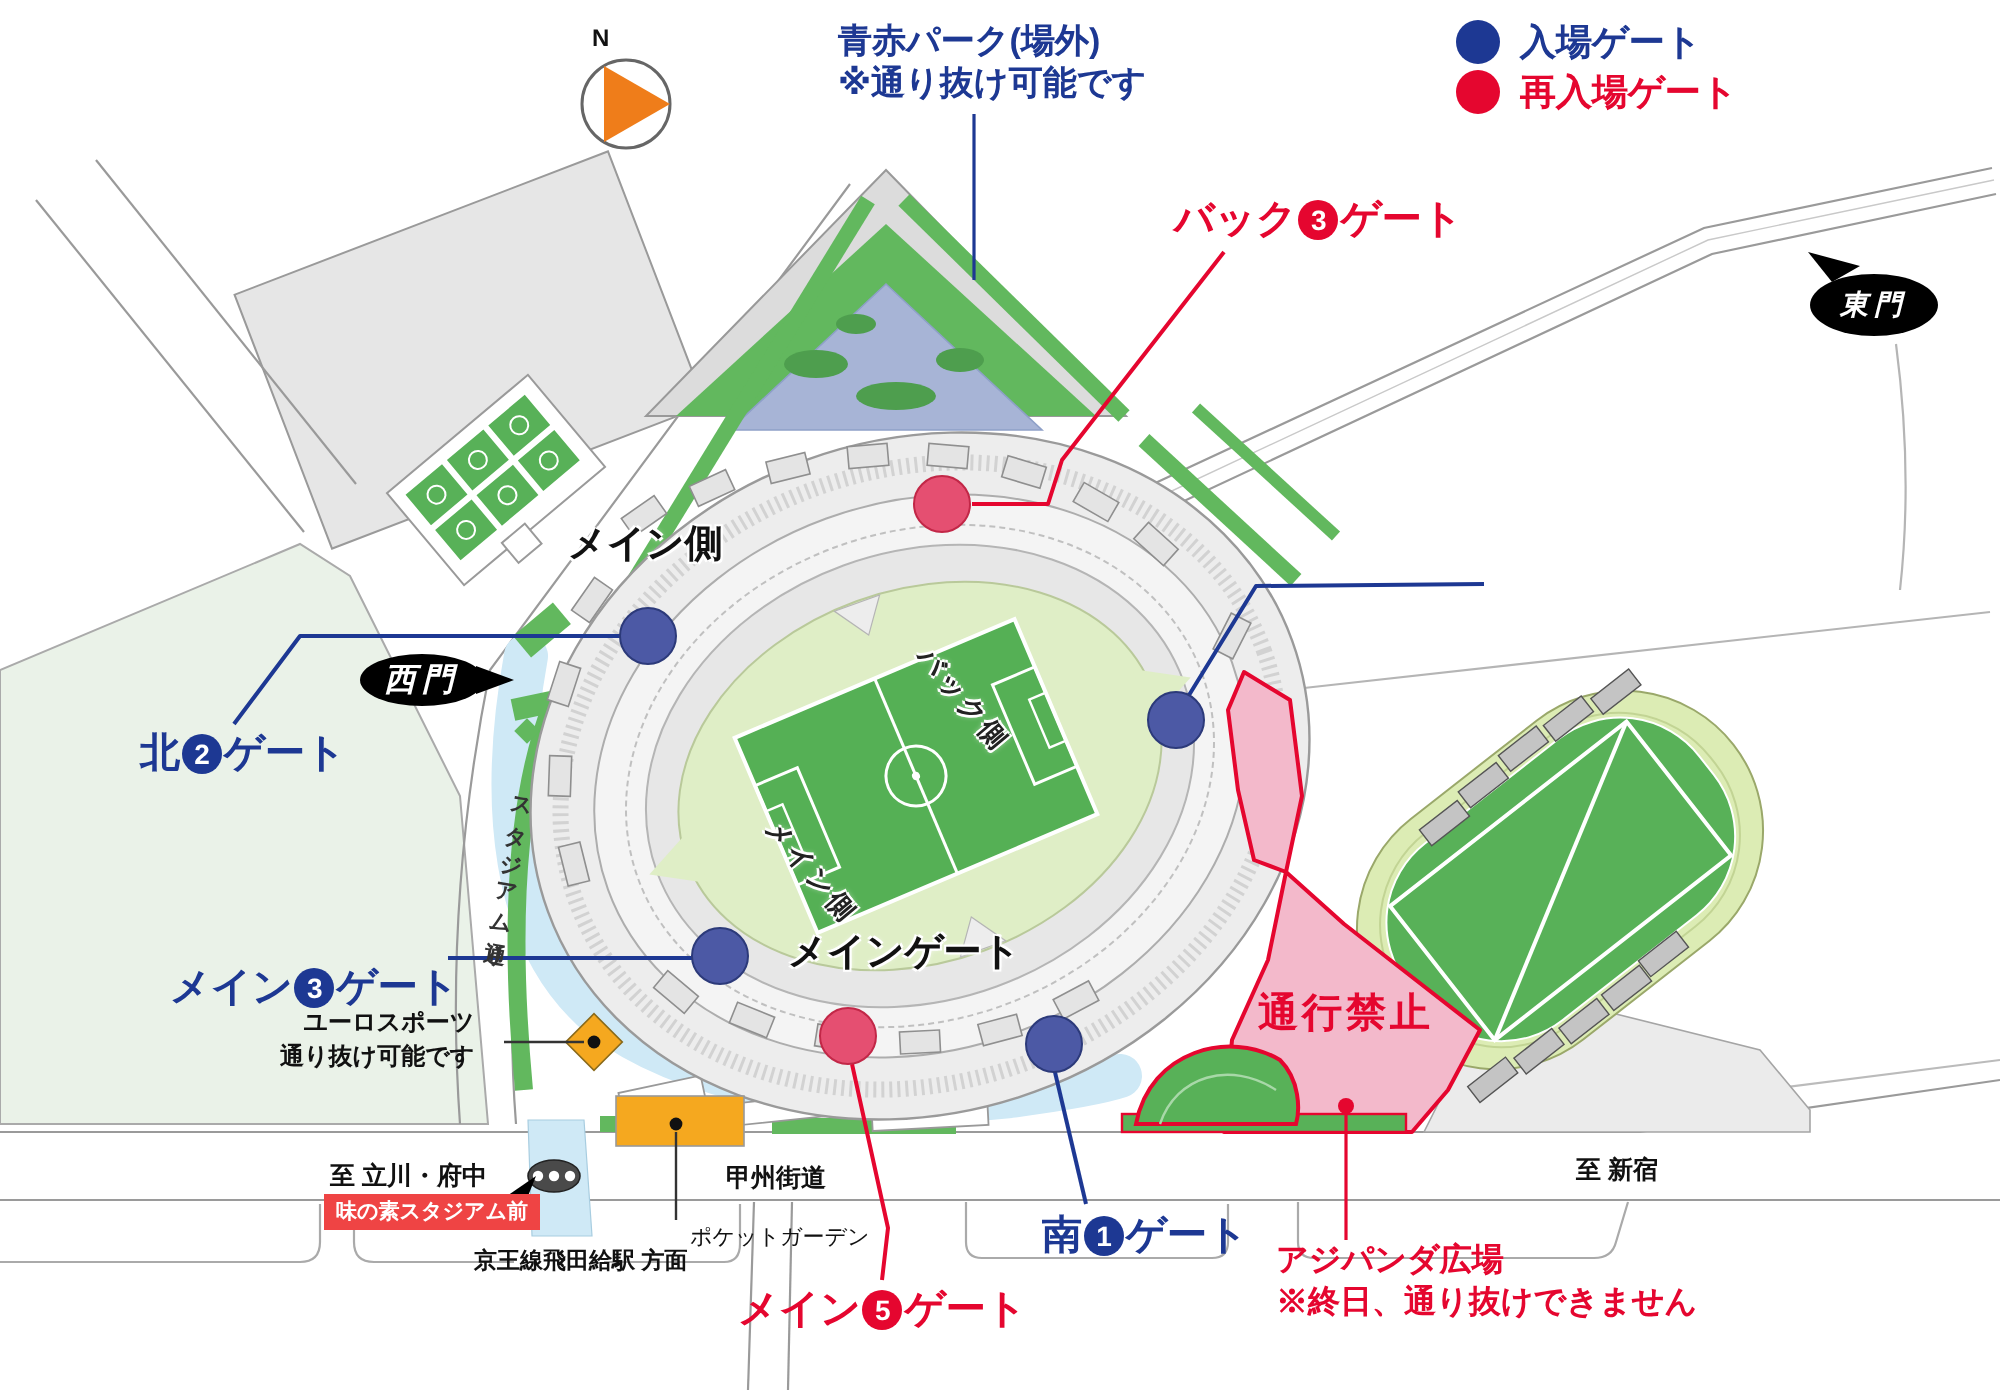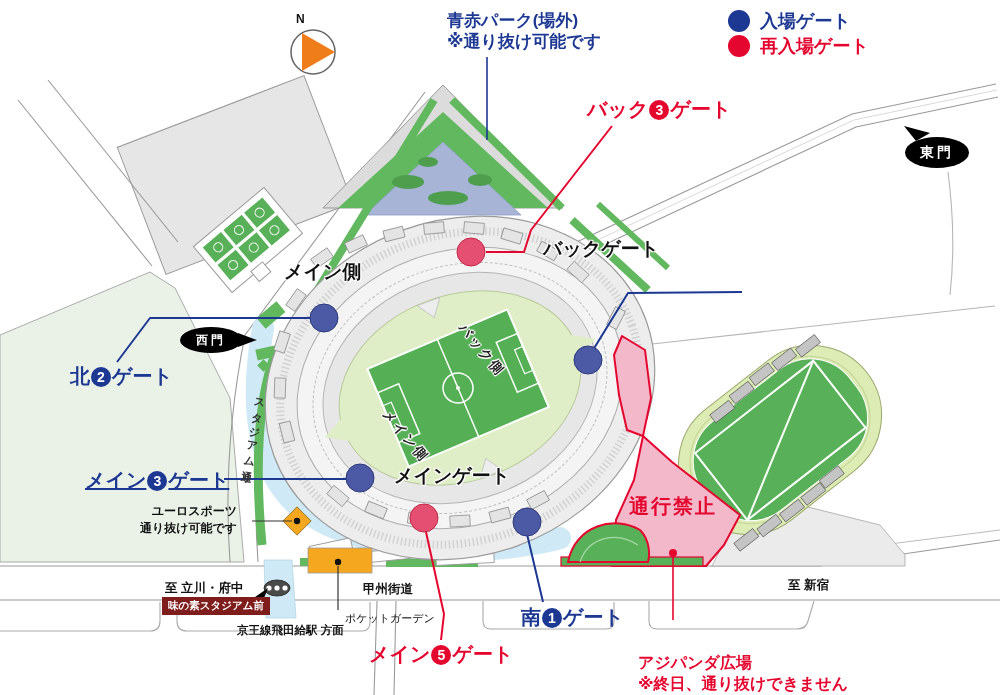--- a/index.html
+++ b/index.html
@@ -5,41 +5,41 @@
   html,body{margin:0;padding:0;background:#fff;}
   #map{position:relative;width:1000px;height:695px;background:#fff;overflow:hidden;
        font-family:"Liberation Sans","DejaVu Sans",sans-serif;}
   #base{position:absolute;left:0;top:0;}
   .lbl{position:absolute;font-weight:bold;white-space:nowrap;z-index:30;}
   .blue{color:#1d3893;}
   .red{color:#e5062f;}
   .blk{color:#111;}
   .g20{font-size:20px;}
   .g19{font-size:19px;}
-  .g17{font-size:17px;margin-left:28px;}
+  .g17{font-size:17px;}
   .g16{font-size:16px;line-height:1.3;}
   .g12{font-size:12.5px;font-weight:bold;}
   .g11{font-size:11px;font-weight:bold;}
   .halo{text-shadow:-1px -1px 0 #fff,1px -1px 0 #fff,-1px 1px 0 #fff,1px 1px 0 #fff,0 0 3px #fff;}
   .badge{display:inline-block;width:20px;height:20px;line-height:20px;border-radius:50%;
          color:#fff;text-align:center;font-size:14px;font-weight:bold;margin:0 1px;vertical-align:1px;}
   .blue .badge{background:#1d3893;}
   .red .badge{background:#e5062f;}
   .gate-dot{position:absolute;width:27px;height:27px;border-radius:50%;
             transform:translate(-50%,-50%);z-index:20;}
   .gate-dot.b{background:#4c59a5;border:1px solid #2c3a7a;}
   .gate-dot.r{background:#e54f71;border:1px solid #c22747;}
   .door-oval{position:absolute;background:#000;color:#fff;border-radius:50%;
              display:flex;align-items:center;justify-content:center;
-             font-weight:bold;z-index:25;letter-spacing:3px;}
+             font-weight:bold;z-index:25;letter-spacing:3px;font-style:italic;}
   #legend{position:absolute;left:728px;top:8px;z-index:30;}
   .legend-row{display:flex;align-items:center;height:25px;}
   .legend-dot{width:22px;height:22px;border-radius:50%;margin-right:10px;}
   .legend-text{font-size:18px;font-weight:bold;}
-  #bus-tag{position:absolute;left:162px;top:597px;background:#7f1d1d;color:#fff;
+  #bus-tag{position:absolute;left:162px;top:597px;background:#ef4444;color:#fff;
            font-size:10.5px;font-weight:bold;padding:2px 6px;z-index:30;white-space:nowrap;}
   #stadium-street{position:absolute;left:246px;top:390px;font-size:11px;color:#333;font-weight:bold;
                   writing-mode:vertical-rl;transform:rotate(10deg);letter-spacing:2px;z-index:15;}
   .side-lbl{position:absolute;font-size:13.5px;font-weight:bold;color:#222;letter-spacing:2px;
             z-index:15;transform-origin:left top;}
   .two-line span{display:block;}
 </style>
 </head>
 <body>
 
@@ -281,41 +281,40 @@
   </div>
 </div>
 
 <div class="lbl blue g17 two-line" style="left:419px;top:10px;line-height:1.25;">
   <span>青赤パーク(場外)</span>
   <span>※通り抜け可能です</span>
 </div>
 
 <div class="lbl red g20" style="left:587px;top:96px;"><span>バック</span><span class="badge">3</span><span>ゲート</span></div>
 
-<div class="lbl blk g19 halo" style="left:543px;top:236px;">バックゲート</div>
 
 <div class="lbl blk g19 halo" style="left:284px;top:259px;">メイン側</div>
 
 
 <div class="lbl blue g20" style="left:70px;top:363px;"><span>北</span><span class="badge">2</span><span>ゲート</span></div>
 
-<div class="lbl blue g20" style="left:85px;top:467px;text-decoration:underline;"><span>メイン</span><span class="badge">3</span><span>ゲート</span></div>
+<div class="lbl blue g20" style="left:85px;top:480px;"><span>メイン</span><span class="badge">3</span><span>ゲート</span></div>
 
 <div class="lbl blk g19 halo" style="left:394px;top:463px;">メインゲート</div>
 
 <div class="lbl blue g20" style="left:521px;top:604px;"><span>南</span><span class="badge">1</span><span>ゲート</span></div>
 
 <div class="lbl red g20" style="left:369px;top:641px;"><span>メイン</span><span class="badge">5</span><span>ゲート</span></div>
 
 <div class="door-oval" style="left:905px;top:137px;width:64px;height:31px;font-size:14px;">東門</div>
-<div class="door-oval" style="left:180px;top:327px;width:62px;height:26px;font-size:12px;">西門</div>
+<div class="door-oval" style="left:180px;top:327px;width:62px;height:26px;font-size:16px;">西門</div>
 
 <div class="lbl red" style="left:629px;top:493px;font-size:20px;letter-spacing:2px;">通行禁止</div>
 
-<div class="lbl red g16 two-line" style="left:638px;top:653px;">
+<div class="lbl red g16 two-line" style="left:638px;top:621px;font-family:Liberation Serif, serif;">
   <span>アジパンダ広場</span>
   <span>※終日、通り抜けできません</span>
 </div>
 
 <div class="lbl blk g11" style="left:345px;top:611px;font-weight:normal;text-align:center;">ポケットガーデン</div>
 
 <div class="lbl blk two-line" style="left:140px;top:503px;font-size:12px;font-weight:bold;line-height:1.4;text-align:right;">
   <span>ユーロスポーツ</span>
   <span>通り抜け可能です</span>
 </div>

